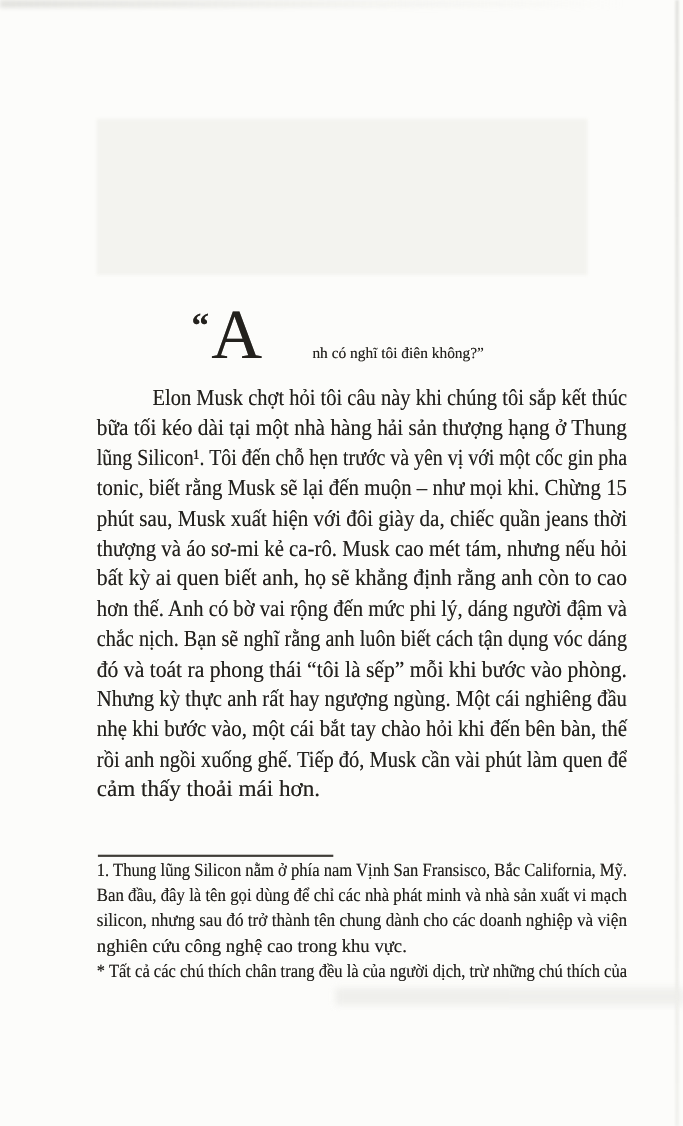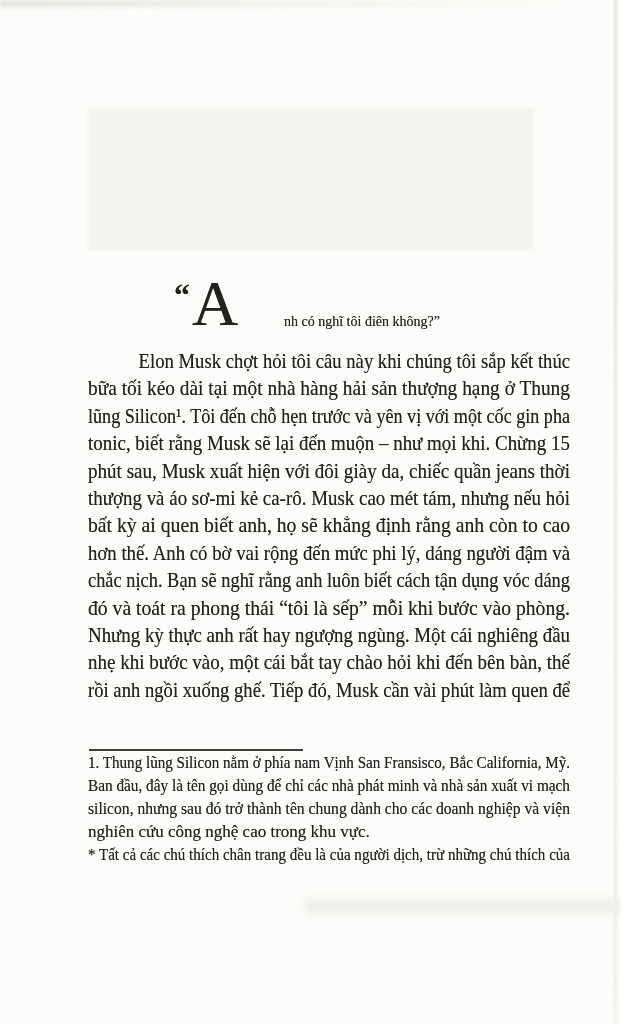--- a/index.html
+++ b/index.html
@@ -96,20 +96,21 @@
         <div class="line" style="transform: scaleX(0.902094);">tonic, biết rằng Musk sẽ lại đến muộn – như mọi khi. Chừng 15</div>
         <div class="line" style="transform: scaleX(0.908095);">phút sau, Musk xuất hiện với đôi giày da, chiếc quần jeans thời</div>
         <div class="line" style="transform: scaleX(0.901171);">thượng và áo sơ-mi kẻ ca-rô. Musk cao mét tám, nhưng nếu hỏi</div>
         <div class="line" style="transform: scaleX(0.938142);">bất kỳ ai quen biết anh, họ sẽ khẳng định rằng anh còn to cao</div>
         <div class="line" style="transform: scaleX(0.894249);">hơn thế. Anh có bờ vai rộng đến mức phi lý, dáng người đậm và</div>
         <div class="line" style="transform: scaleX(0.875568);">chắc nịch. Bạn sẽ nghĩ rằng anh luôn biết cách tận dụng vóc dáng</div>
         <div class="line" style="transform: scaleX(0.936434);">đó và toát ra phong thái “tôi là sếp” mỗi khi bước vào phòng.</div>
         <div class="line" style="transform: scaleX(0.898704);">Nhưng kỳ thực anh rất hay ngượng ngùng. Một cái nghiêng đầu</div>
         <div class="line" style="transform: scaleX(0.905722);">nhẹ khi bước vào, một cái bắt tay chào hỏi khi đến bên bàn, thế</div>
         <div class="line" style="transform: scaleX(0.88761);">rồi anh ngồi xuống ghế. Tiếp đó, Musk cần vài phút làm quen để</div>
+        <div class="line">cảm thấy thoải mái hơn.</div>
       </div>
 
     <div class="footnote-rule"></div>
 
     <div class="footnote-block">
         <div class="line" style="transform: scaleX(0.8871);">1. Thung lũng Silicon nằm ở phía nam Vịnh San Fransisco, Bắc California, Mỹ.</div>
         <div class="line" style="transform: scaleX(0.897971);">Ban đầu, đây là tên gọi dùng để chỉ các nhà phát minh và nhà sản xuất vi mạch</div>
         <div class="line" style="transform: scaleX(0.918478);">silicon, nhưng sau đó trở thành tên chung dành cho các doanh nghiệp và viện</div>
         <div class="line">nghiên cứu công nghệ cao trong khu vực.</div>
         <div class="line" style="transform: scaleX(0.884125);">* Tất cả các chú thích chân trang đều là của người dịch, trừ những chú thích của</div>

